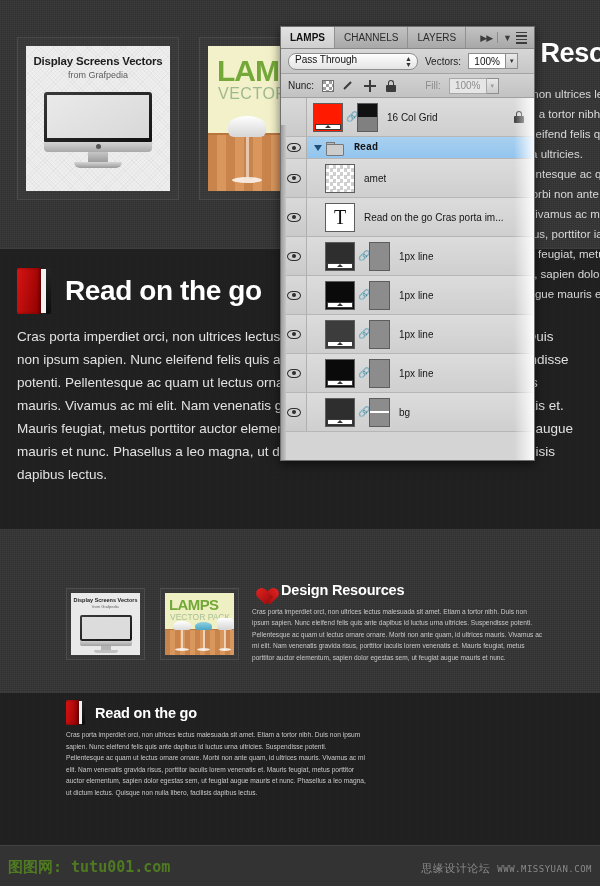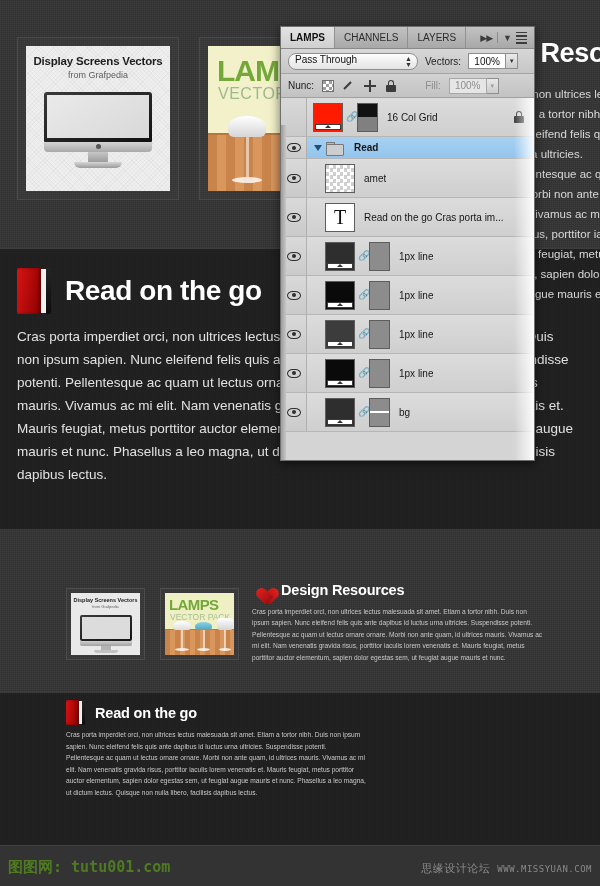--- a/index.html
+++ b/index.html
@@ -238,21 +238,21 @@
   .thm.text { background:#fff; display:flex;align-items:center;justify-content:center;
               font-family:"Liberation Serif", serif; font-size:20px; color:#111; }
   .link { width:8px; text-align:center; font-size:10px; color:#444; line-height:1; }
   .mask { width:21px;height:29px;border:1px solid #5d5d5d;display:flex;flex-direction:column; }
   .mask .top { flex:1; background:#111; }
   .mask .bot { flex:1; background:#808080; }
   .mask.gg .top{background:#8c8c8c;} .mask.gg .bot{background:#8c8c8c;}
   .mask.gg2 .top{background:#8c8c8c;border-bottom:2px solid #fff;} .mask.gg2 .bot{background:#8c8c8c;}
   .lname { font-size:10px; color:#151515; padding-left:9px; white-space:nowrap; overflow:hidden; }
   .lname.dim { color:#7e7e7e; }
-  .lname.bold { font-weight:bold; }
+  .lname.bold { font-weight:bold;font-family:Liberation Mono, monospace; }
   .folder { width:16px;height:12px;margin-left:4px; position:relative; }
   .folder::before{content:"";position:absolute;left:0;top:0;width:7px;height:3px;
      background:#b9b9b9;border:1px solid #777;border-bottom:none;border-radius:1px 1px 0 0;}
   .folder::after{content:"";position:absolute;left:0;top:2.5px;width:16px;height:9.5px;
      background:#cdcdcd;border:1px solid #777;border-radius:1px;}
   .folder.dimf::after{background:#b5b5b5;}
   .tri { width:0;height:0;margin-left:7px; }
   .tri.down { border-left:4.5px solid transparent;border-right:4.5px solid transparent;border-top:6px solid #1d4f7a;}
   .tri.right{ border-top:4.5px solid transparent;border-bottom:4.5px solid transparent;border-left:6px solid #8a8a8a;}
   .lockbadge { margin-left:auto; margin-right:9px; }

